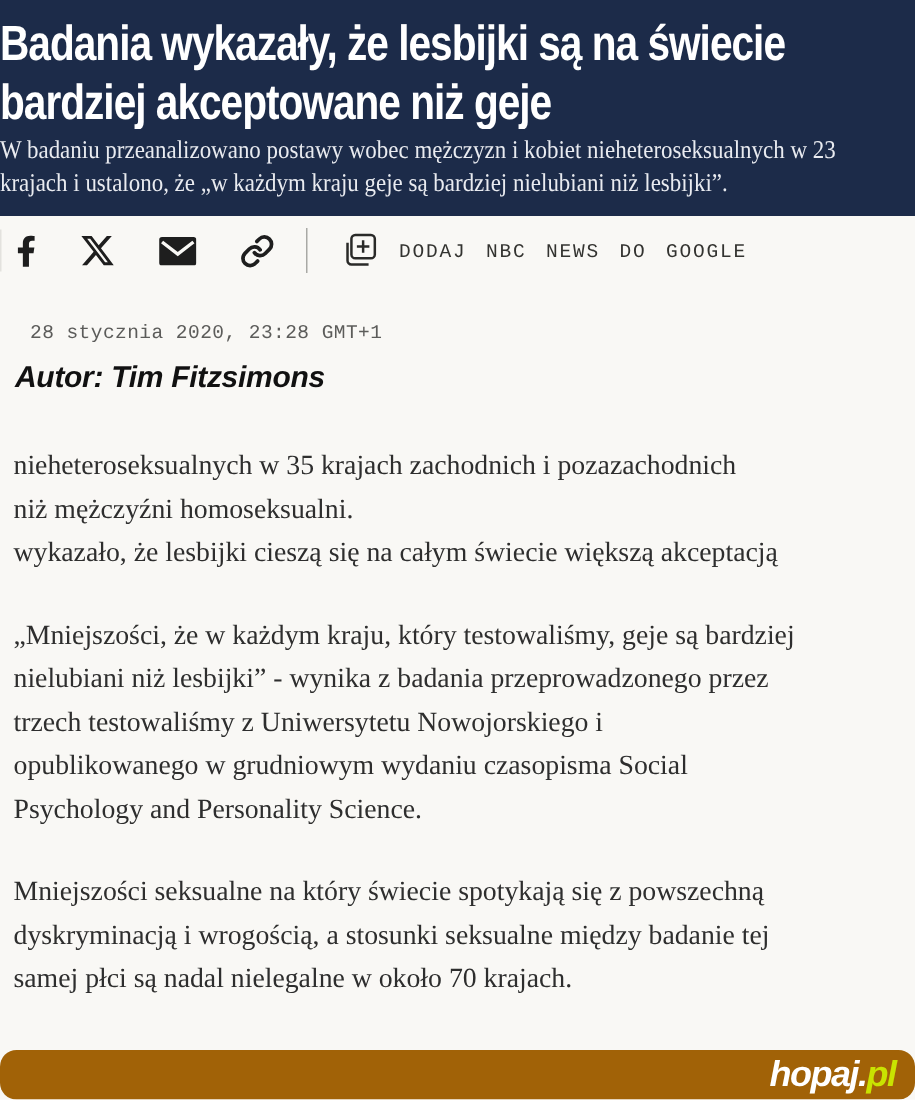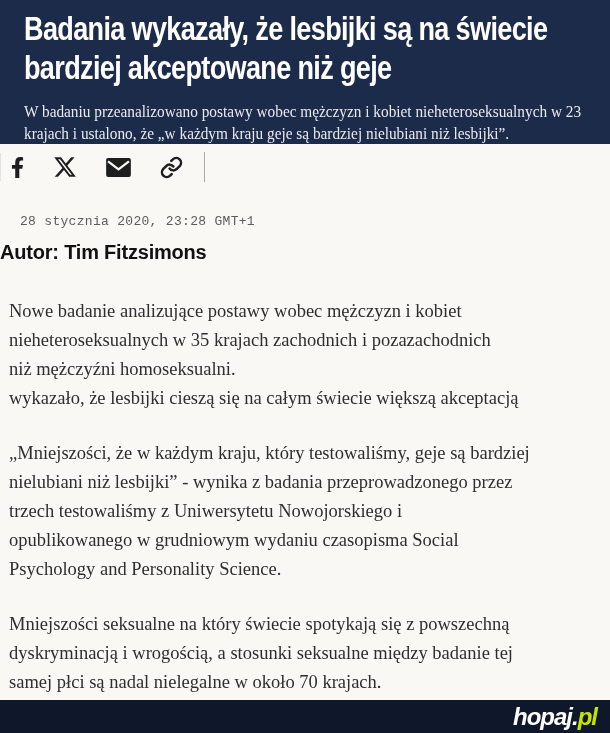--- a/index.html
+++ b/index.html
@@ -6,32 +6,32 @@
   .page{
     position:relative;
     width:610px;height:733px;
     background:#f9f8f5;
     overflow:hidden;
     font-family:"Liberation Sans",sans-serif;
   }
   
   .header{
     background:#1c2b49;
-    padding:9px 8px 10px 24px;
+    padding:9px 8px 10px 0;
     box-sizing:border-box;
     height:144px;
   }
   .headline-line{
     display:block;white-space:nowrap;
     transform:scaleX(0.82);transform-origin:0 50%;
     font-size:33px;line-height:39px;
     font-weight:bold;letter-spacing:-0.8px;
     color:#ffffff;
   }
-  .subhead{margin-top:14px;}
+  .subhead{margin-top:2px;}
   .subhead-line{
     display:block;white-space:nowrap;
     transform:scaleX(0.9);transform-origin:0 50%;
     font-family:"Liberation Serif",serif;
     font-size:17px;line-height:22px;
     color:#e9ebf0;
   }
   
   .share-bar{
     display:flex;align-items:center;
@@ -58,42 +58,43 @@
   }
   .follow-btn .gicon{margin-right:13px;display:flex;}
   
   .date{
     margin-top:33px;padding-left:20px;
     font-family:"Liberation Mono",monospace;
     font-size:13px;letter-spacing:0.3px;
     color:#5c5c5a;
   }
   .author{
-    margin-top:12px;
+    margin-top:12px;padding-left:10px;
     font-size:20px;font-weight:bold;letter-spacing:-0.2px;
     color:#111111;
+    font-style:italic;
   }
   
   .article{
     margin-top:33px;padding-left:9px;
     font-family:"Liberation Serif",serif;
     color:#2e2e2e;
   }
   .article p{margin:0 0 26px 0;}
   .ln{
     display:block;white-space:nowrap;
     font-size:18.5px;line-height:29px;
   }
   
   .footer{
     position:absolute;left:0;bottom:0;
     width:100%;height:33px;
-    background:#0f172a;
+    background:#a16207;
     display:flex;align-items:center;justify-content:flex-end;
-    box-sizing:border-box;padding-right:13px;
+    box-sizing:border-box;padding-right:13px;border-radius:11px;
   }
   .logo{
     font-style:italic;font-weight:bold;
     font-size:24px;letter-spacing:-1px;
     color:#ffffff;
   }
   .logo .tld{color:#c9e301;}
 </style>
 </head>
 <body>
@@ -136,28 +137,37 @@
     </button>
     <button class="share-btn">
       <span style="display:flex;">
         <svg width="23" height="23" viewBox="0 0 24 24" fill="none" stroke="#1e1e1e" stroke-width="2.6" stroke-linecap="round" stroke-linejoin="round">
             <path d="M10 13a5 5 0 0 0 7.54.54l3-3a5 5 0 0 0-7.07-7.07l-1.72 1.71"></path>
             <path d="M14 11a5 5 0 0 0-7.54-.54l-3 3a5 5 0 0 0 7.07 7.07l1.71-1.71"></path>
           </svg>
       </span>
     </button>
     <span class="share-divider"></span>
+    <button class="follow-btn">
+      <span class="gicon">
+        <svg width="26" height="26" viewBox="0 0 25 25" fill="none" stroke="#2a2a28" stroke-width="1.6">
+          <path d="M4.5 7.5 V19 a2.5 2.5 0 0 0 2.5 2.5 H18"></path>
+          <rect x="7" y="2.5" width="15" height="15" rx="2.5"></rect>
+          <path d="M14.5 6 v8 M10.5 10 h8"></path>
+        </svg>
+      </span>
+      <span>DODAJ NBC NEWS DO GOOGLE</span>
+    </button>
   </div>
 
   <div class="date">28 stycznia 2020, 23:28 GMT+1</div>
   <div class="author">Autor: Tim Fitzsimons</div>
 
   <div class="article">
     <p>
-      <span class="ln">Nowe badanie analizujące postawy wobec mężczyzn i kobiet</span>
       <span class="ln">nieheteroseksualnych w 35 krajach zachodnich i pozazachodnich</span>
       <span class="ln">niż mężczyźni homoseksualni.</span>
       <span class="ln">wykazało, że lesbijki cieszą się na całym świecie większą akceptacją</span>
     </p>
     <p>
       <span class="ln">„Mniejszości, że w każdym kraju, który testowaliśmy, geje są bardziej</span>
       <span class="ln">nielubiani niż lesbijki” - wynika z badania przeprowadzonego przez</span>
       <span class="ln">trzech testowaliśmy z Uniwersytetu Nowojorskiego i</span>
       <span class="ln">opublikowanego w grudniowym wydaniu czasopisma Social</span>
       <span class="ln">Psychology and Personality Science.</span>

